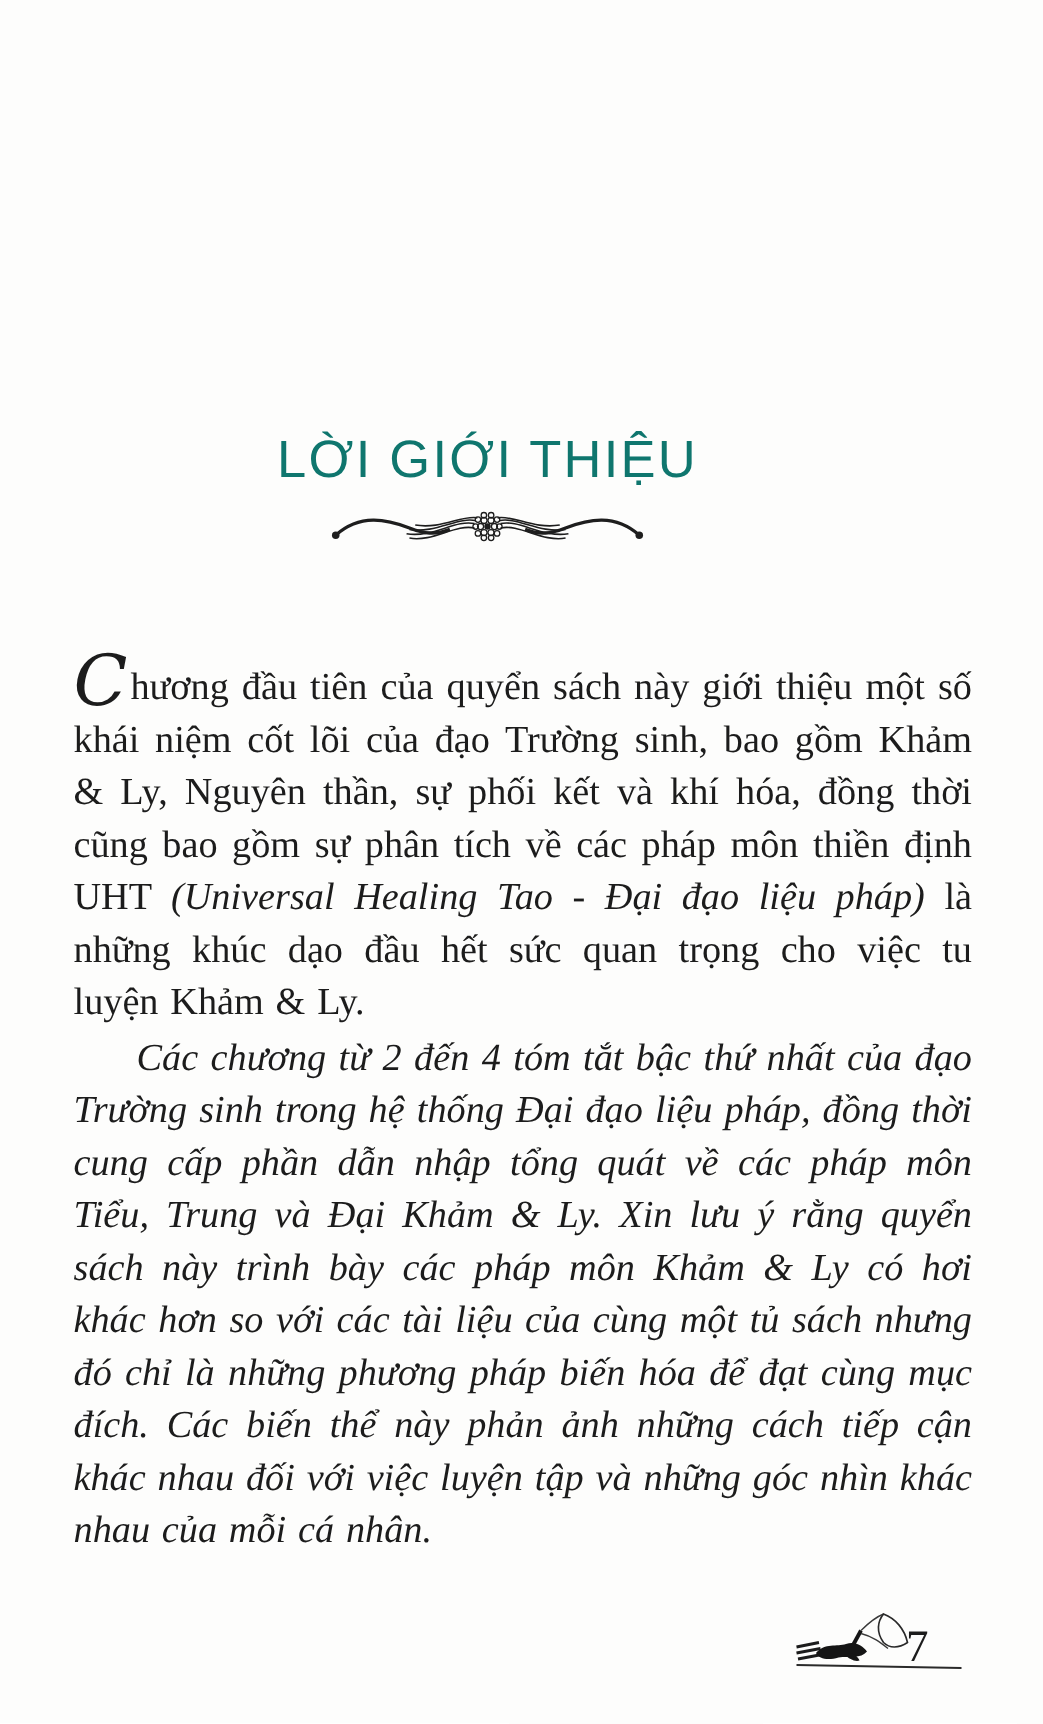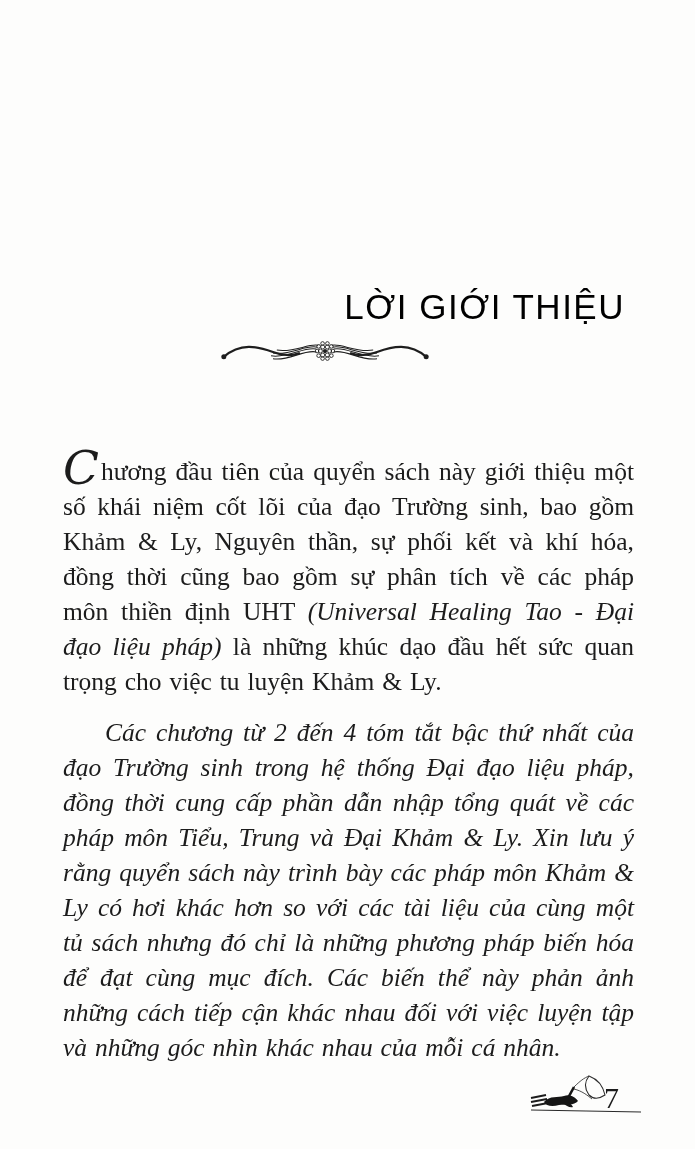--- a/index.html
+++ b/index.html
@@ -19,36 +19,35 @@
     top: 288px;
     left: 25px;
     width: 600px;
     text-align: center;
   }
   .title {
     font-family: "Liberation Sans", sans-serif;
     font-weight: 400;
     font-size: 35px;
     letter-spacing: 1.5px;
-    color: #000000;
+    color: #0f766e;
     line-height: 1.1;
-    text-align: right;
   }
   .flourish { margin-top: 9px; }
   .body-text {
     position: absolute;
     top: 438px;
     left: 47px;
     width: 603px;
     font-size: 25.5px;
     line-height: 35px;
     text-align: justify;
     word-spacing: 1.5px;
   }
-  .para { margin: 16px; }
+  .para { margin: 2px; }
   .para.indented { text-indent: 42px; font-style: italic; }
   .dropcap {
     font-family: "DejaVu Serif", serif;
     font-style: italic;
     font-size: 47px;
     line-height: 0;
     vertical-align: -4px;
     margin-right: 2px;
   }
   em { font-style: italic; }

